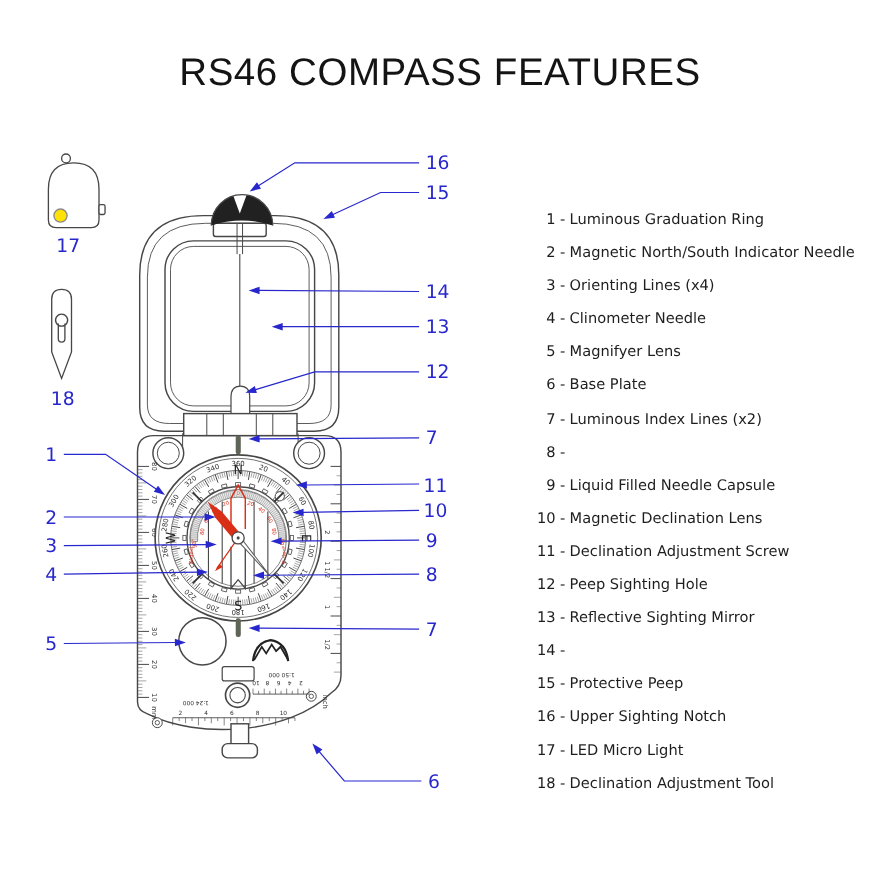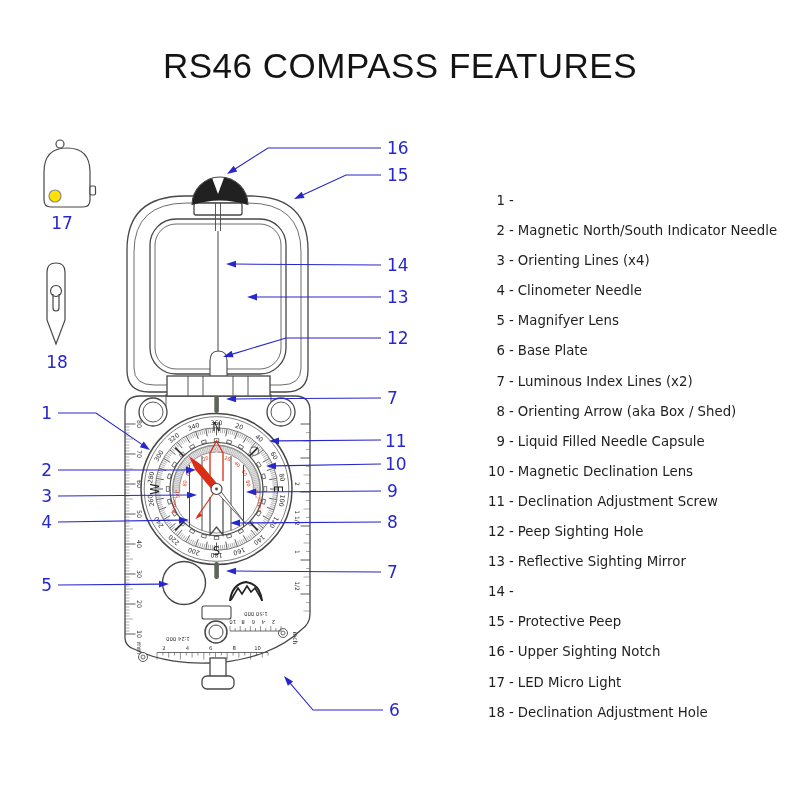--- a/index.html
+++ b/index.html
@@ -18,20 +18,21 @@
 </style>
 </head>
 <body>
 
 <div class="title">RS46 COMPASS FEATURES</div>
 
 <div id="legend">
     <div class="legend-row">
       <span class="legend-num">1</span>
       <span class="legend-sep">-</span>
+      <span class="legend-label">Luminous Graduation Ring</span>
     </div>
     <div class="legend-row">
       <span class="legend-num">2</span>
       <span class="legend-sep">-</span>
       <span class="legend-label">Magnetic North/South Indicator Needle</span>
     </div>
     <div class="legend-row">
       <span class="legend-num">3</span>
       <span class="legend-sep">-</span>
       <span class="legend-label">Orienting Lines (x4)</span>
@@ -52,21 +53,20 @@
       <span class="legend-label">Base Plate</span>
     </div>
     <div class="legend-row">
       <span class="legend-num">7</span>
       <span class="legend-sep">-</span>
       <span class="legend-label">Luminous Index Lines (x2)</span>
     </div>
     <div class="legend-row">
       <span class="legend-num">8</span>
       <span class="legend-sep">-</span>
-      <span class="legend-label">Orienting Arrow (aka Box / Shed)</span>
     </div>
     <div class="legend-row">
       <span class="legend-num">9</span>
       <span class="legend-sep">-</span>
       <span class="legend-label">Liquid Filled Needle Capsule</span>
     </div>
     <div class="legend-row">
       <span class="legend-num">10</span>
       <span class="legend-sep">-</span>
       <span class="legend-label">Magnetic Declination Lens</span>
@@ -101,21 +101,21 @@
       <span class="legend-label">Upper Sighting Notch</span>
     </div>
     <div class="legend-row">
       <span class="legend-num">17</span>
       <span class="legend-sep">-</span>
       <span class="legend-label">LED Micro Light</span>
     </div>
     <div class="legend-row">
       <span class="legend-num">18</span>
       <span class="legend-sep">-</span>
-      <span class="legend-label">Declination Adjustment Hole</span>
+      <span class="legend-label">Declination Adjustment Tool</span>
     </div>
   </div>
 
 <svg id="diagram" width="470" height="800" viewBox="0 0 470 800">
 
   <g fill="none" stroke="#474747" stroke-width="1.3">
     <path d="M127,370 V250 Q127,196 185,196 H250 Q308,196 308,250 V370 Q308,392 286,392 H149 Q127,392 127,370 Z"></path>
     <path stroke-width="0.8" d="M134,368 V252 Q134,203 187,203 H248 Q301,203 301,252 V368 Q301,385 281,385 H154 Q134,385 134,368 Z"></path>
     <rect x="150" y="219" width="136" height="155" rx="26" fill="#ffffff"></rect>
     <rect stroke-width="0.8" x="155" y="224" width="126" height="145" rx="21"></rect>

